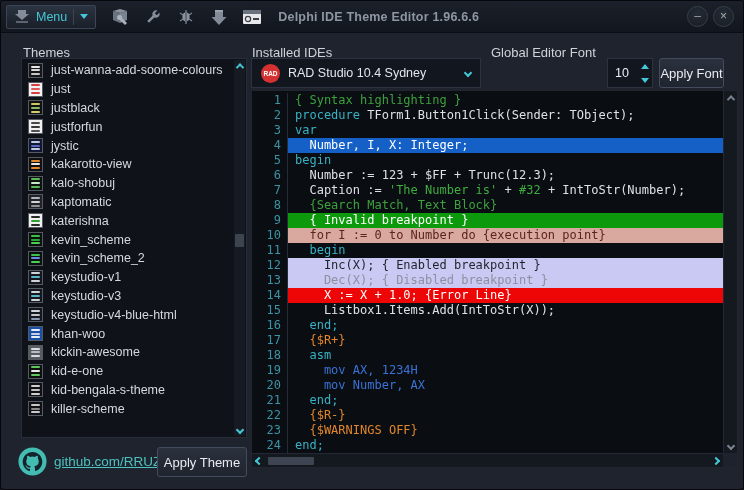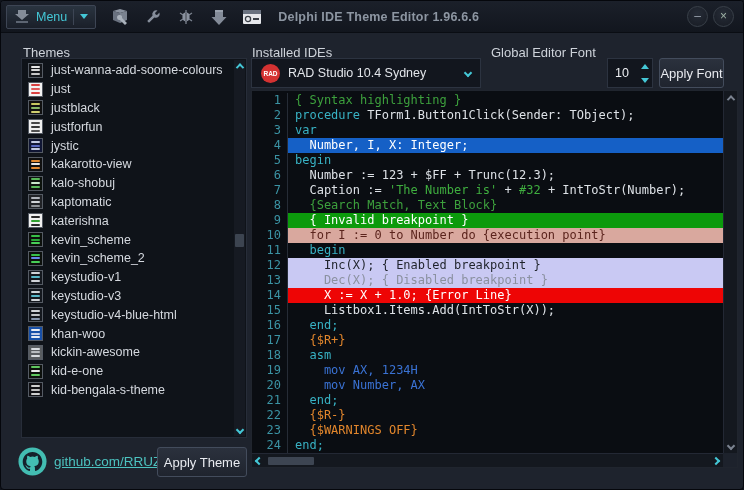--- a/index.html
+++ b/index.html
@@ -352,20 +352,28 @@
           <span class="theme-name">kid-e-one</span>
         </div>
         <div class="theme-row">
           <span class="theme-icon" style="background: rgb(16, 16, 20);">
             <i style="background: rgb(208, 208, 208);"></i>
             <i style="background: rgb(192, 192, 192);"></i>
             <i style="background: rgb(208, 208, 208);"></i>
           </span>
           <span class="theme-name">kid-bengala-s-theme</span>
         </div>
+        <div class="theme-row">
+          <span class="theme-icon" style="background: rgb(16, 16, 20);">
+            <i style="background: rgb(200, 200, 200);"></i>
+            <i style="background: rgb(136, 136, 136);"></i>
+            <i style="background: rgb(200, 200, 200);"></i>
+          </span>
+          <span class="theme-name">killer-scheme</span>
+        </div>
       </div>
     <div class="vsb">
       <div class="arr">
           <span class="chev up"></span>
         </div>
       <div class="track">
         <div class="thumb" style="top:46%;"></div>
       </div>
       <div class="arr">
           <span class="chev down"></span>

